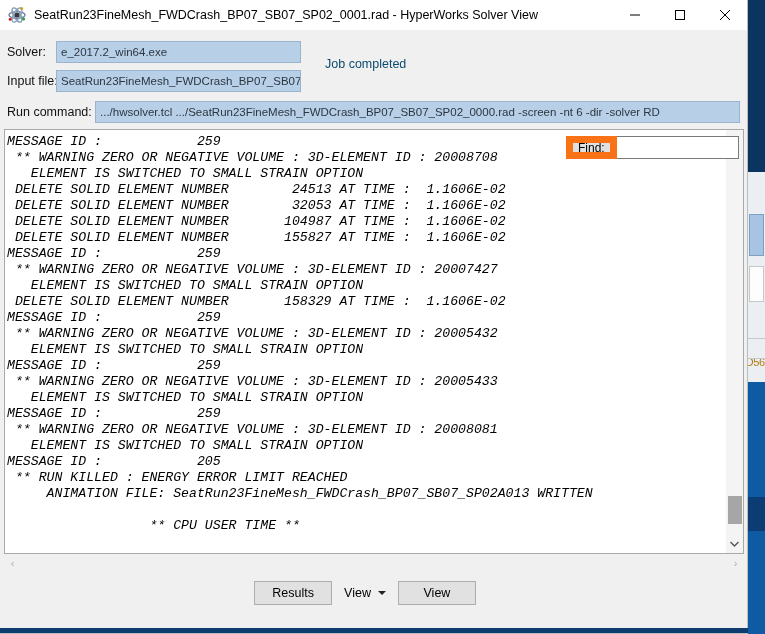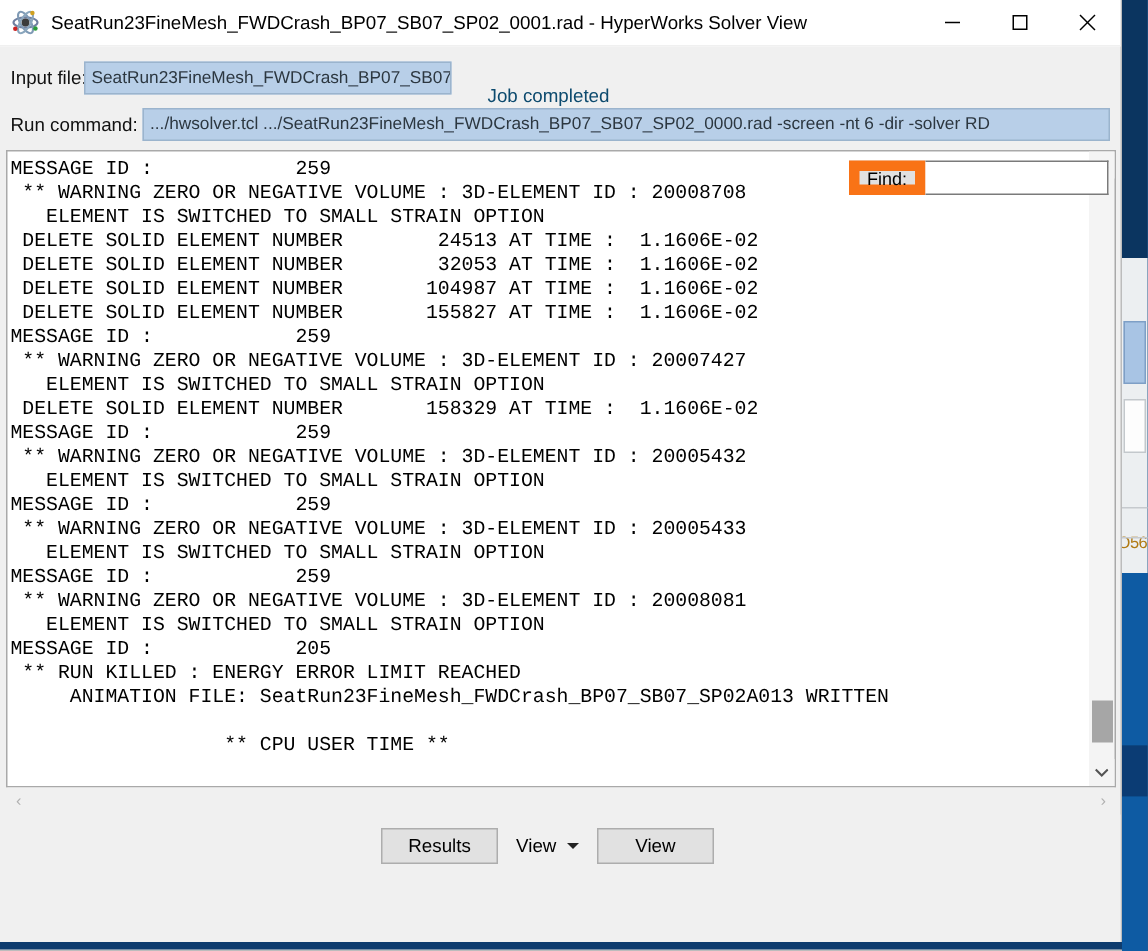--- a/index.html
+++ b/index.html
@@ -111,20 +111,21 @@
     overflow: hidden;
   }
   #console-lines {
     font-family: "Liberation Mono", "DejaVu Sans Mono", monospace;
     font-size: 13.2px;
     line-height: 16px;
     color: #000;
     white-space: pre;
     padding: 4px 0 0 2px;
     letter-spacing: 0px;
+    font-style: italic;
   }
   #console-lines .ln { height: 16px; }
 
   
   #find-widget {
     position: absolute; left: 562px; top: 7px;
     display: flex; align-items: stretch; height: 23px; z-index: 5;
   }
   #find-label {
     background: #e1e1e1; border: 7px solid #f97316;
@@ -249,20 +250,24 @@
     <div class="win-btn">
       <svg width="12" height="12" viewBox="0 0 12 12">
           <line x1="1" y1="1" x2="11" y2="11" stroke="#000" stroke-width="1"></line>
           <line x1="11" y1="1" x2="1" y2="11" stroke="#000" stroke-width="1"></line>
         </svg>
     </div>
   </div>
 
   <div id="form-area">
 
+    <div class="form-row">
+      <div class="form-label" id="solver-label">Solver:</div>
+      <div class="form-input" id="solver-input">e_2017.2_win64.exe</div>
+    </div>
 
     <div class="form-row">
       <div class="form-label" id="inputfile-label">Input file:</div>
       <div class="form-input" id="inputfile-input">SeatRun23FineMesh_FWDCrash_BP07_SB07_S</div>
     </div>
 
     <div id="job-status">Job completed</div>
 
     <div class="form-row" style="margin-top:6px;">
       <div class="form-label" id="runcmd-label">Run command:</div>

